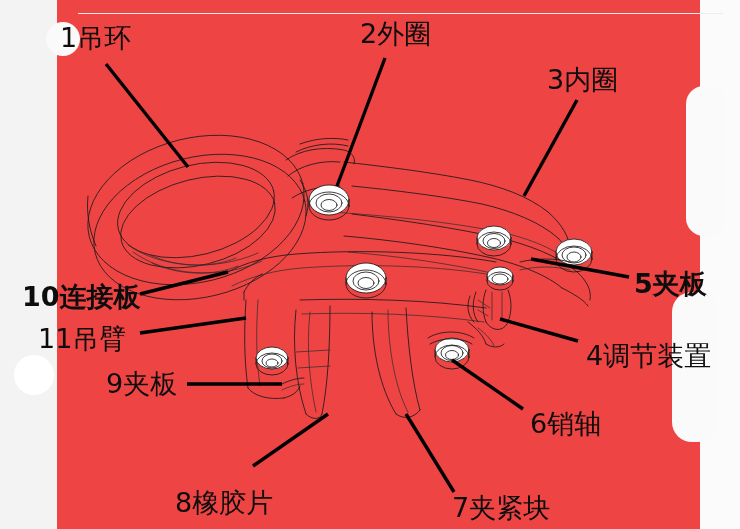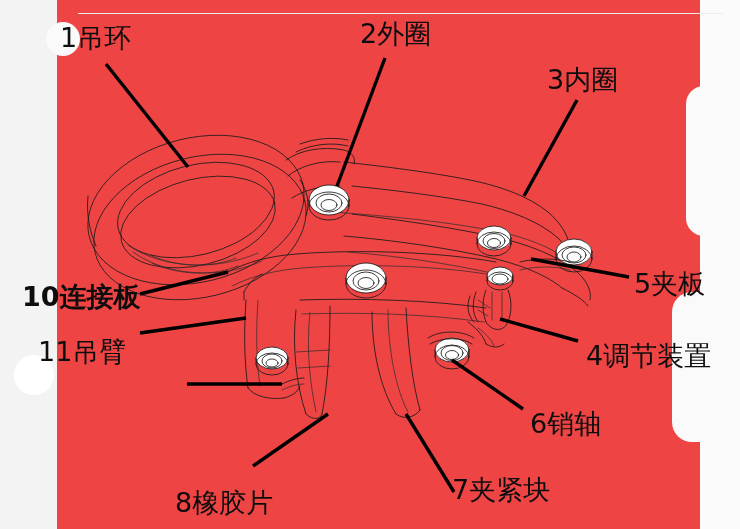--- a/index.html
+++ b/index.html
@@ -260,20 +260,21 @@
     <line x1="253" y1="466" x2="328" y2="414"></line>
     <line x1="187" y1="384" x2="282" y2="384"></line>
     <line x1="140" y1="294" x2="228" y2="272"></line>
     <line x1="140" y1="333" x2="246" y2="318"></line>
   </svg>
 
   <div class="label" style="left: 60px; top: 24px;">1吊环</div>
   <div class="label" style="left: 360px; top: 20px;">2外圈</div>
   <div class="label" style="left: 547px; top: 66px;">3内圈</div>
   <div class="label" style="left: 586px; top: 342px;">4调节装置</div>
-  <div class="label" style="left: 634px; top: 270px;">5夹板</div>
+  <div class="label" style="left: 634px; top: 270px; font-weight: bold;">5夹板</div>
   <div class="label" style="left: 530px; top: 410px;">6销轴</div>
-  <div class="label" style="left: 452px; top: 476px;">7夹紧块</div>
+  <div class="label" style="left: 452px; top: 494px;">7夹紧块</div>
   <div class="label" style="left: 175px; top: 473px; margin-top: 16px;">8橡胶片</div>
+  <div class="label" style="left: 106px; top: 370px;">9夹板</div>
   <div class="label" style="left: 22px; top: 283px; font-weight: bold;">10连接板</div>
-  <div class="label" style="left: 38px; top: 325px; margin-top: 13px;">11吊臂</div>
+  <div class="label" style="left: 38px; top: 325px;">11吊臂</div>
 
 </div>
 
 </body></html>

